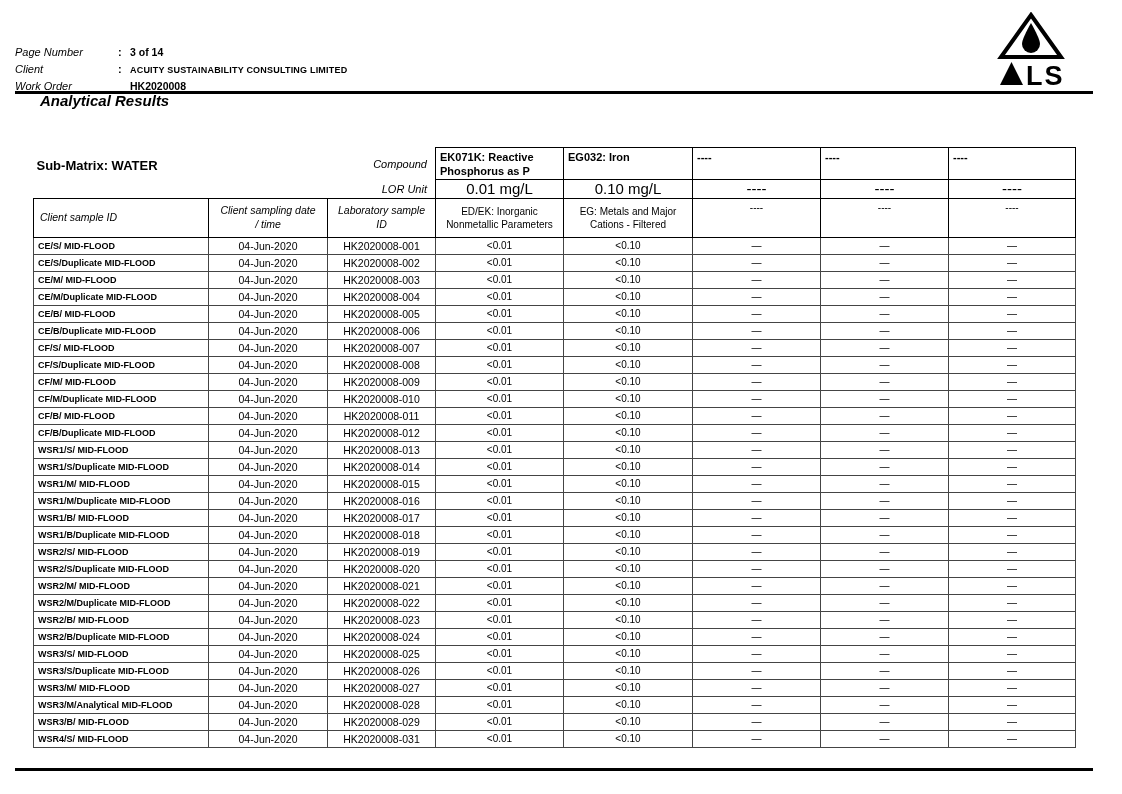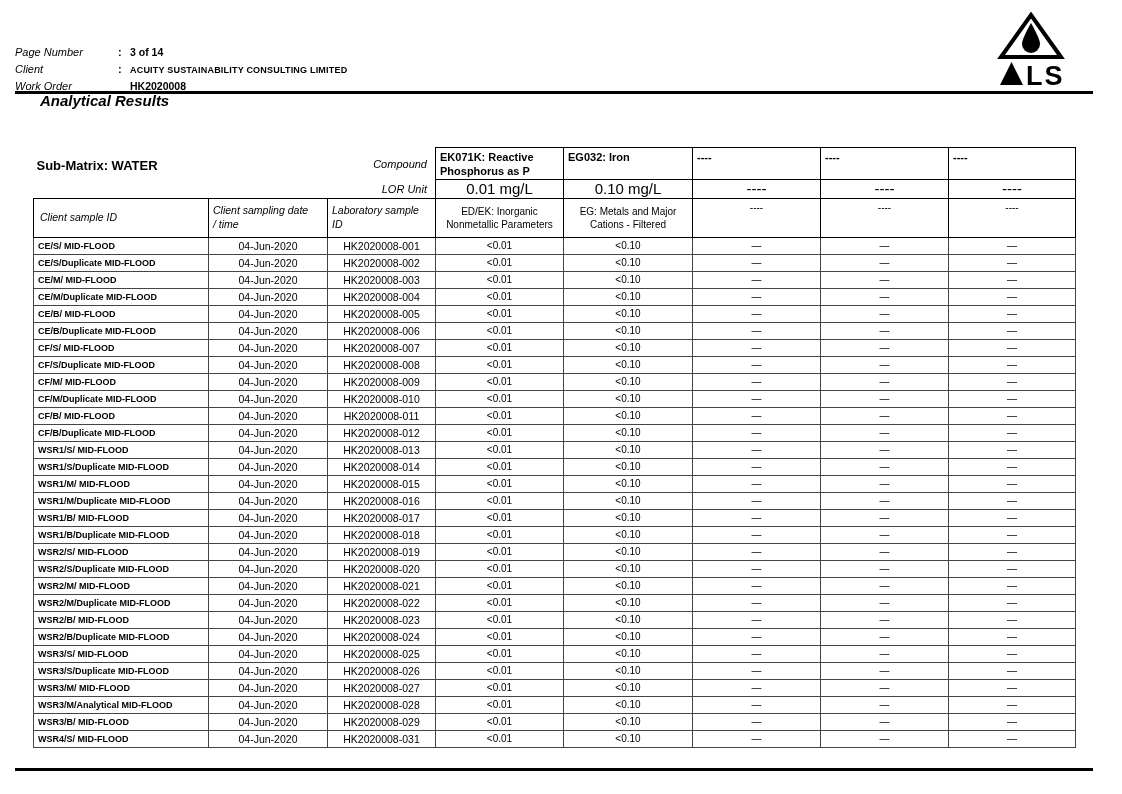--- a/index.html
+++ b/index.html
@@ -39,21 +39,21 @@
   td.analyte{
     border:1px solid #000;font-weight:bold;font-size:11px;text-align:left;
     vertical-align:top;padding-top:3px;white-space:pre-line;line-height:1.25;
   }
   td.lor{border:1px solid #000;font-size:15px;text-align:center;vertical-align:middle;}
   td.colhead{
     border:1px solid #000;font-style:italic;font-size:10.5px;
     vertical-align:middle;white-space:pre-line;line-height:1.3;
   }
   td.colhead.left{text-align:left;padding-left:6px;}
-  td.colhead.center{text-align:left;}
+  td.colhead.center{text-align:center;}
   td.method{
     border:1px solid #000;font-size:10px;text-align:center;
     vertical-align:middle;white-space:pre-line;line-height:1.3;
   }
   td.method.dashtop{vertical-align:top;padding-top:2px;}
   
   tbody td{border:1px solid #444;height:15px;}
   tbody tr{height:17px;}
   td.sample{font-weight:bold;font-size:9px;text-align:left;white-space:nowrap;}
   td.date{font-size:10.5px;text-align:center;margin-left:40px;}

